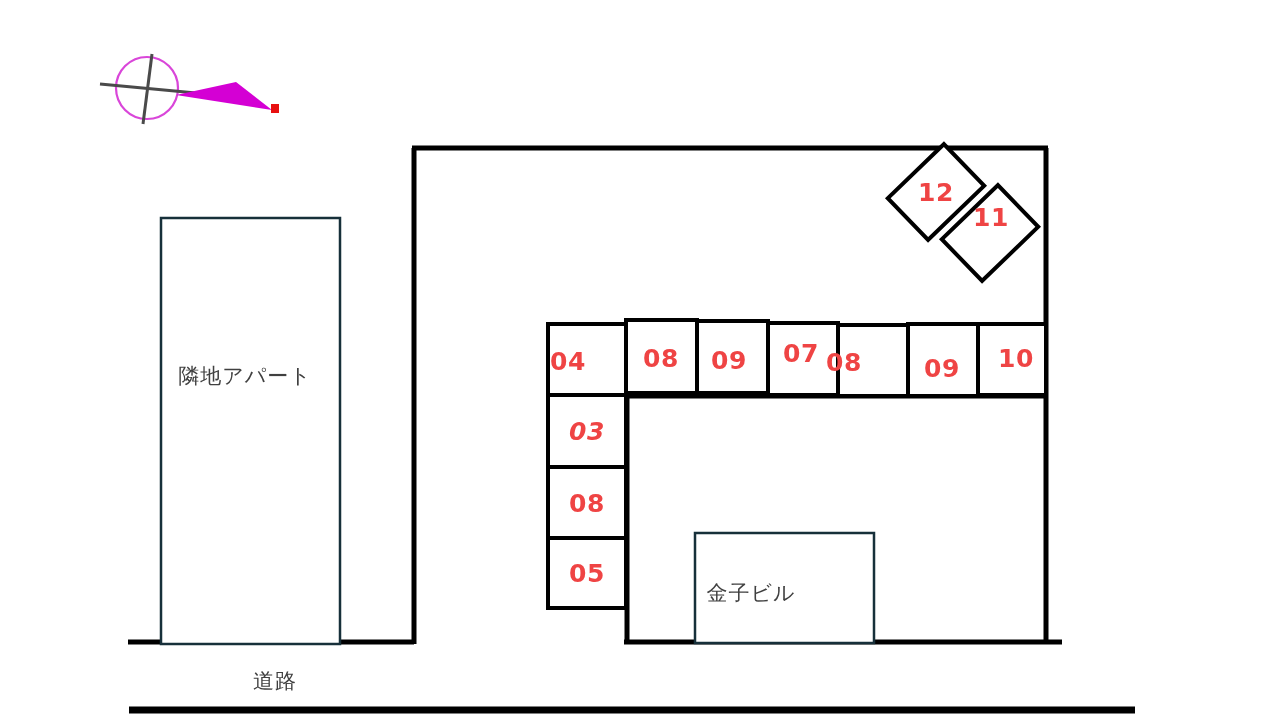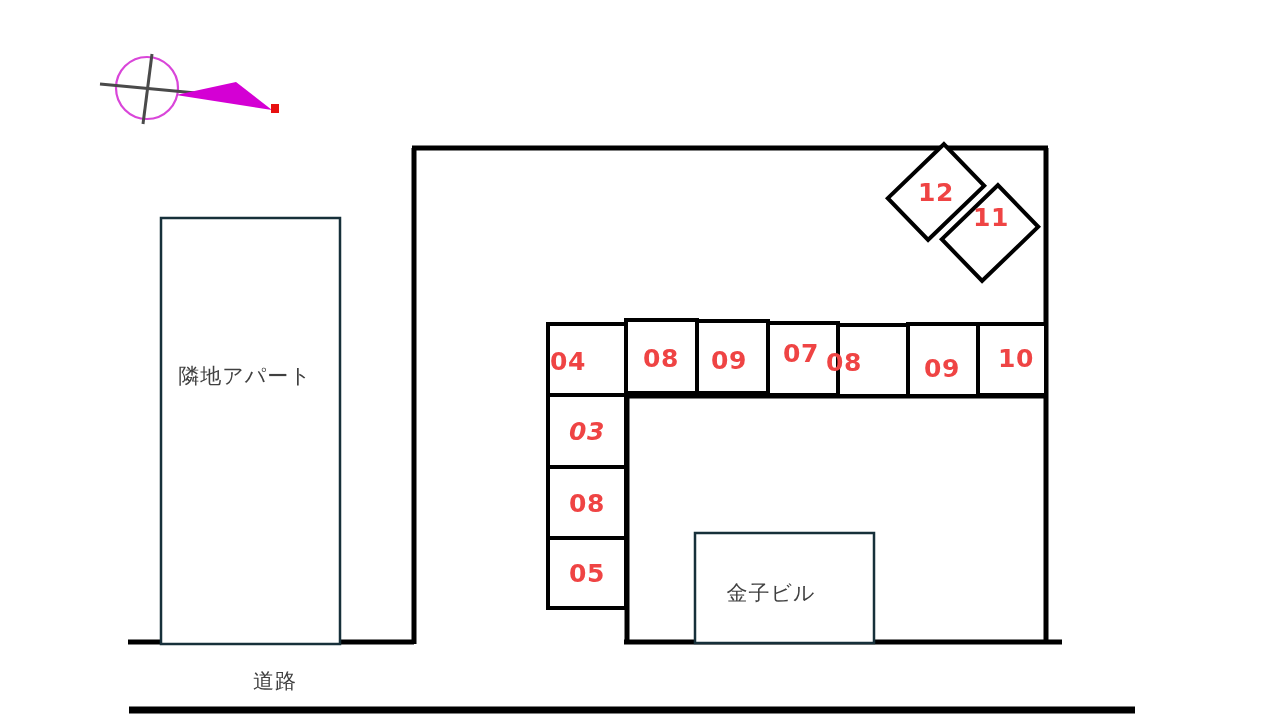--- a/index.html
+++ b/index.html
@@ -106,21 +106,21 @@
       <path d="M 100 84 L 196 93" stroke="#4a4a4a" stroke-width="3" fill="none"></path>
       <path d="M 152 54 L 143 124" stroke="#4a4a4a" stroke-width="3" fill="none"></path>
       <path d="M 176 95 L 236 82 L 272 110 Z" fill="#d400d4" stroke="none"></path>
       <rect x="271" y="104" width="8" height="9" fill="#e81010" stroke="none"></rect>
     </g>
 
   </svg>
 
   <div class="label label-jp centered" style="left:245px; top:376px;">隣地アパート</div>
 
-  <div class="label label-jp centered" style="left:771px; top:593px;">金子ビル</div>
+  <div class="label label-jp centered" style="left:751px; top:593px;">金子ビル</div>
 
   <div class="label label-jp centered" style="left:275px; top:681px;">道路</div>
 
   <div class="label stall-num centered" style="left:568px; top:361px;">04</div>
   <div class="label stall-num centered" style="left:661px; top:358px;">08</div>
   <div class="label stall-num centered" style="left:729px; top:360px;">09</div>
   <div class="label stall-num centered" style="left:801px; top:353px;">07</div>
   <div class="label stall-num centered" style="left:844px; top:362px;">08</div>
   <div class="label stall-num centered" style="left:942px; top:368px;text-align:center;">09</div>
   <div class="label stall-num centered" style="left:1016px; top:358px;">10</div>

